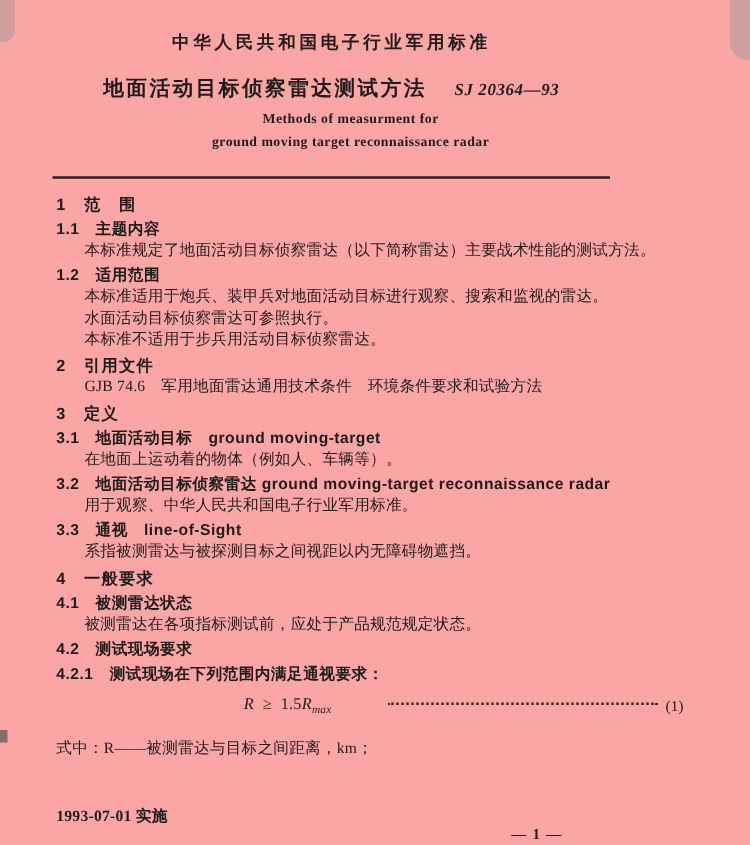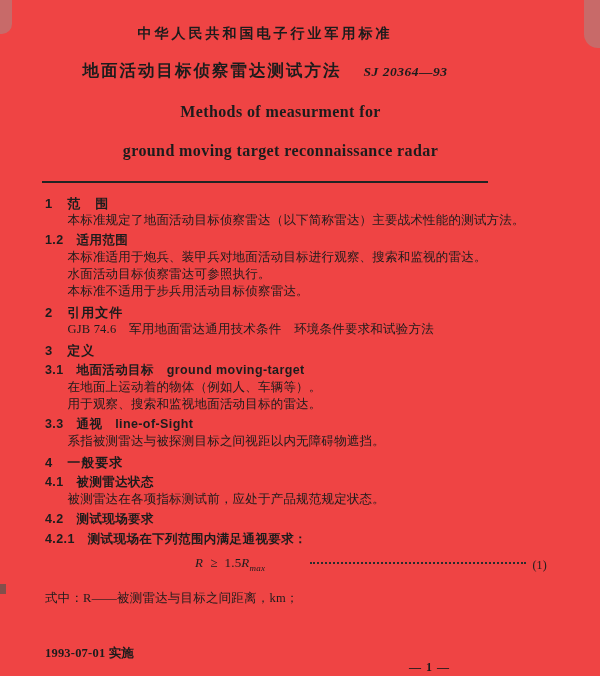--- a/index.html
+++ b/index.html
@@ -1,40 +1,40 @@
 <!DOCTYPE html>
 <html><head>
 <meta charset="utf-8">
 <style>
   * { margin:0; padding:0; box-sizing:border-box; }
   html,body { width:600px; height:676px; }
   body { background:#e9e9e5; font-family:"Liberation Serif", serif; }
   .page {
     position:relative; width:600px; height:676px; overflow:hidden;
-    background:#ef4444; color:#1c1c1c;
+    background:#fca5a5; color:#1c1c1c;
   }
   
   .smudge { position:absolute; background:#9a9a96; opacity:.45; }
   .smudge.tl { left:0; top:0; width:12px; height:34px; border-bottom-right-radius:10px; }
   .smudge.tr { right:0; top:0; width:16px; height:48px; border-bottom-left-radius:14px; }
   .smudge.lm { left:0; top:584px; width:6px; height:10px; opacity:.7; background:#55544f; }
 
   
   .header { text-align:center; padding-top:25px; padding-right:70px; }
   .std-type {
     font-family:"Liberation Sans", sans-serif; font-weight:700;
     font-size:14px; letter-spacing:3px;
   }
   .title-row { margin-top:17px; display:flex; justify-content:center; align-items:baseline; gap:22px; }
   .title-cn {
     font-family:"Liberation Sans", sans-serif; font-weight:700;
     font-size:16.5px; letter-spacing:2px;
   }
   .std-no { font-style:italic; font-weight:700; font-size:13.5px; letter-spacing:.5px; white-space:nowrap;text-align:center; }
-  .title-en { font-weight:700; font-size:16px; margin-top:21px; letter-spacing:.4px;padding-left:31px; }
+  .title-en { font-weight:700; font-size:11px; margin-top:7px; letter-spacing:.4px;padding-left:31px; }
   .rule { margin:21px 42px 0 42px; border-top:2.5px solid #232323; }
 
   
   .doc-body { padding:8px 45px 0 45px; font-size:12.5px; line-height:17px; letter-spacing:.2px; }
   .h1 { font-family:"Liberation Sans", sans-serif; font-weight:700; font-size:13px; margin-top:4px; letter-spacing:1px; }
   .h2 { font-family:"Liberation Sans", sans-serif; font-weight:700; font-size:12.5px; margin-top:3px; letter-spacing:.4px; }
   .para { text-indent:1.8em; }
 
   
   .formula { display:flex; align-items:center; height:22px; }
@@ -72,31 +72,33 @@
       <span class="title-cn">地面活动目标侦察雷达测试方法</span>
       <span class="std-no">SJ 20364—93</span>
     </div>
     <div class="title-en">Methods of measurment for</div>
     <div class="title-en">ground moving target reconnaissance radar</div>
     <div class="rule"></div>
   </div>
 
   <div class="doc-body">
     <div class="h1">1　范　围</div>
+    <div class="h2">1.1　主题内容</div>
     <div class="para">本标准规定了地面活动目标侦察雷达（以下简称雷达）主要战术性能的测试方法。</div>
     <div class="h2">1.2　适用范围</div>
     <div class="para">本标准适用于炮兵、装甲兵对地面活动目标进行观察、搜索和监视的雷达。</div>
     <div class="para">水面活动目标侦察雷达可参照执行。</div>
     <div class="para">本标准不适用于步兵用活动目标侦察雷达。</div>
     <div class="h1">2　引用文件</div>
     <div class="para">GJB 74.6　军用地面雷达通用技术条件　环境条件要求和试验方法</div>
     <div class="h1">3　定义</div>
     <div class="h2">3.1　地面活动目标　ground moving-target</div>
     <div class="para">在地面上运动着的物体（例如人、车辆等）。</div>
-    <div class="para">用于观察、搜索和监视地面活动目标的雷达。</div>
+    <div class="h2">3.2　地面活动目标侦察雷达 ground moving-target reconnaissance radar</div>
+    <div class="para">用于观察、中华人民共和国电子行业军用标准。</div>
     <div class="h2">3.3　通视　line-of-Sight</div>
     <div class="para">系指被测雷达与被探测目标之间视距以内无障碍物遮挡。</div>
     <div class="h1">4　一般要求</div>
     <div class="h2">4.1　被测雷达状态</div>
     <div class="para">被测雷达在各项指标测试前，应处于产品规范规定状态。</div>
     <div class="h2">4.2　测试现场要求</div>
     <div class="h2">4.2.1　测试现场在下列范围内满足通视要求：</div>
 
     <div class="formula f1">
       <span class="f-expr"><span class="f-var">R</span><span class="f-rel">≥</span><span>1.5</span><span class="f-var">R</span><sub>max</sub></span>

